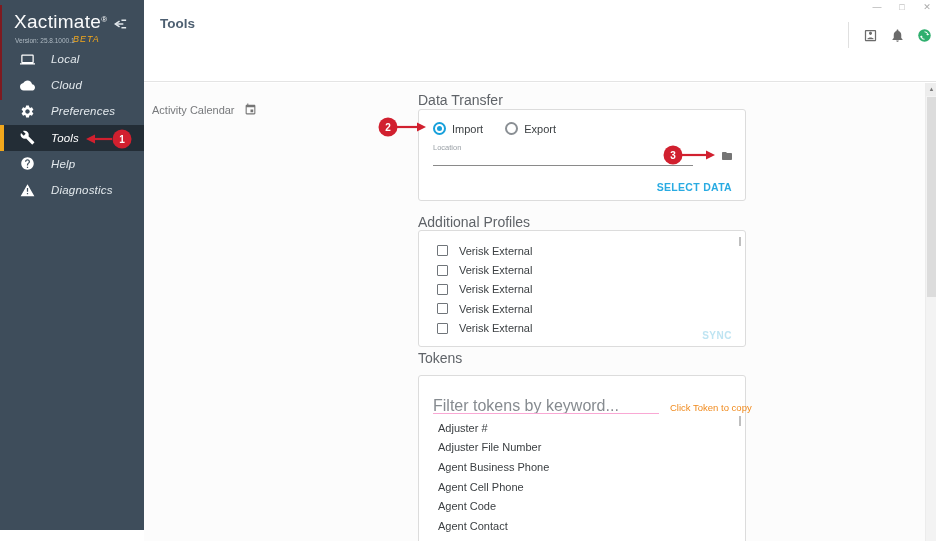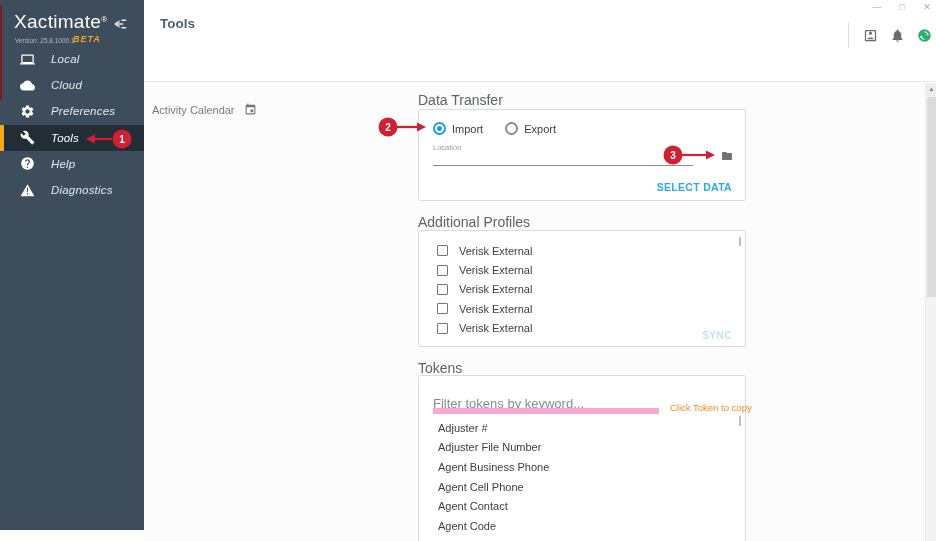--- a/index.html
+++ b/index.html
@@ -17,21 +17,21 @@
     background: #3E4D5B; z-index: 5;
   }
   .edge-artifact {
     position: absolute; left: 0; top: 5px; width: 2px; height: 95px;
     background: #7E1A20; z-index: 9;
   }
   .logo-block { position: absolute; left: 14px; top: 11px; color: #FAFBFC; }
   .logo-text { font-size: 19px; font-weight: 400; letter-spacing: .3px; }
   .logo-reg { font-size: 8px; vertical-align: super; }
   .version-text { position: absolute; left: 15px; top: 37px; font-size: 6.5px; color: #AEB9C2; white-space: nowrap; }
-  .beta-badge { position: absolute; left: 73px; top: 34px; font-size: 9px; font-weight: 700; font-style: italic; color: #F2A81C; letter-spacing: 1px; }
+  .beta-badge { position: absolute; left: 73px; top: 34px; font-size: 9px; font-weight: 400; font-style: italic; color: #F2A81C; letter-spacing: 1px; }
   .collapse-icon { position: absolute; left: 113px; top: 17px; width: 15px; height: 14px; color: #E3E9ED; }
   .collapse-icon svg { width: 100%; height: 100%; }
 
   .nav { position: absolute; left: 0; top: 46px; width: 144px; font-style: italic; }
   .nav-item {
     position: relative; height: 26.2px; display: flex; align-items: center;
     cursor: pointer; color: #E3E9ED;
   }
   .nav-item .nav-icon { width: 15px; height: 15px; margin-left: 20px; display: inline-flex; }
   .nav-item .nav-icon svg { width: 15px; height: 15px; fill: #fff; }
@@ -121,26 +121,26 @@
   .checkbox {
     width: 11px; height: 11px; border: 1.5px solid #70757A; border-radius: 1px;
     flex: none; background: #fff;
   }
   .profile-label { font-size: 11px; color: #3C4043; }
   .sync-btn {
     position: absolute; right: 13px; bottom: 5px; font-size: 10px; font-weight: 700;
     color: #BEE4F2; letter-spacing: .5px; cursor: pointer;
   }
 
-  .tk-title { position: absolute; left: 0; top: 277px; }
+  .tk-title { position: absolute; left: 0; top: 267px; }
   .tk-card { position: absolute; left: 0; top: 292px; width: 328px; height: 180px; }
   .tk-filter {
     position: absolute; left: 14px; top: 22px; width: 226px; height: 16px;
-    border: none; border-bottom: 6px solid #f9a8d4; background: transparent;
-    font-size: 13px; color: #3C4043; outline: none;
+    border: none; border-bottom: 1px solid #f9a8d4; background: transparent;
+    font-size: 16px; color: #3C4043; outline: none;
   }
   .tk-filter::placeholder { color: #868B90; }
   .tk-hint { position: absolute; left: 251px; top: 26px; font-size: 9.5px; color: #F08A1D; white-space: nowrap; }
   .tk-scroll-tick { position: absolute; right: 4px; top: 40px; width: 2px; height: 10px; background: #BFBFBF; }
   .token-list { position: absolute; left: 19px; top: 42px; right: 20px; }
   .token-row { height: 19.6px; display: flex; align-items: center; font-size: 11px; color: #3C4043; cursor: pointer; }
 
   
   .annotation-overlay {
     position: absolute; left: 0; top: 0; width: 936px; height: 541px;
@@ -313,22 +313,22 @@
     <div class="section-title tk-title">Tokens</div>
     <div class="card tk-card">
       <input class="tk-filter" type="text" placeholder="Filter tokens by keyword..." style="">
       <span class="tk-hint">Click Token to copy</span>
       <div class="tk-scroll-tick"></div>
       <div class="token-list">
           <div class="token-row">Adjuster #</div>
           <div class="token-row">Adjuster File Number</div>
           <div class="token-row">Agent Business Phone</div>
           <div class="token-row">Agent Cell Phone</div>
+          <div class="token-row">Agent Code</div>
           <div class="token-row">Agent Contact</div>
-          <div class="token-row">Agent Code</div>
           <div class="token-row">Agent Fax Phone</div>
         </div>
     </div>
 
   </div>
 
   <div class="v-scrollbar">
     <div class="v-scroll-up">▲</div>
     <div class="v-scroll-thumb"></div>
   </div>

